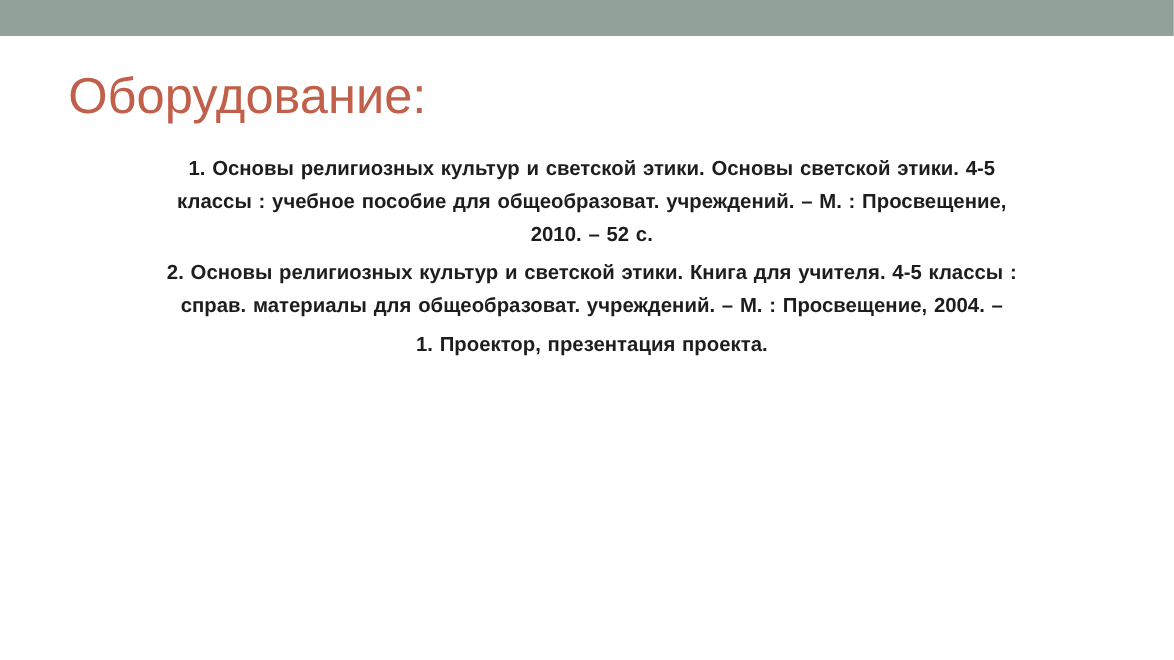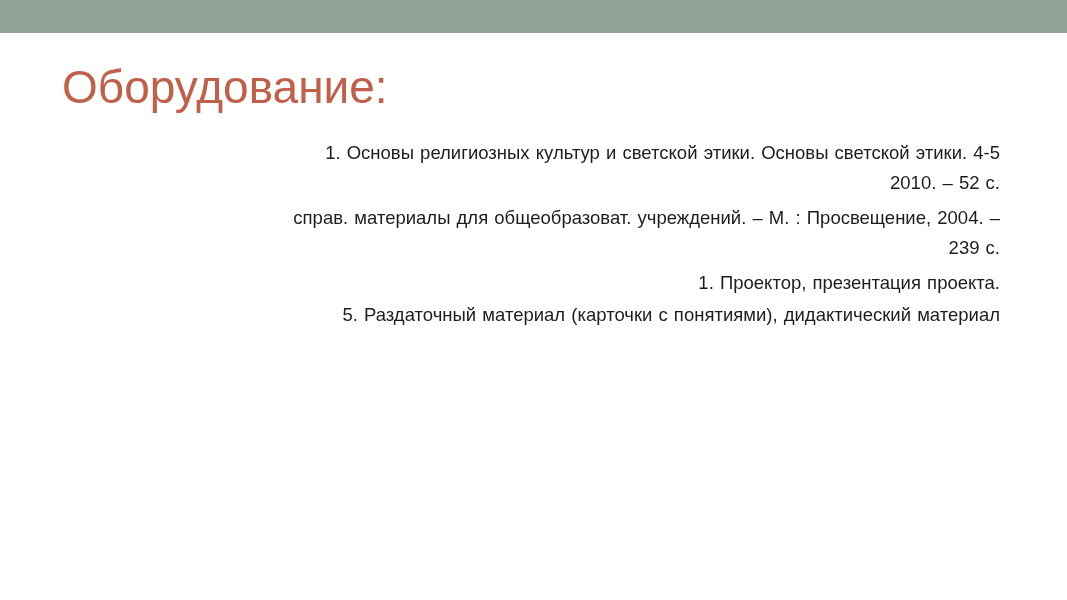--- a/index.html
+++ b/index.html
@@ -60,22 +60,23 @@
     position: absolute;
     left: 60px;
     top: 105px;
     width: 940px;
   }
   .para {
     color: #1d1d1d;
     font-size: 18.5px;
     line-height: 30px;
     margin: 0 0 5px 16px;
-    text-align: right;
+    text-align: center;
     word-spacing: 1px;
+    font-weight: bold;
   }
   .para.tight {
     margin-bottom: 2px;
   }
   .para .ln {
     display: block;
     white-space: nowrap;
   }
 </style>
 </head>
@@ -87,32 +88,32 @@
   <div class="band-underline"></div>
 
   <div class="content">
 
     <div class="slide-title">Оборудование:</div>
 
     <div class="body-block">
 
       <p class="para">
         <span class="ln">1. Основы религиозных  культур  и  светской  этики.  Основы светской этики.  4-5</span>
+        <span class="ln">классы : учебное пособие для общеобразоват. учреждений.   – М. : Просвещение,</span>
         <span class="ln">2010. – 52 с.</span>
       </p>
 
       <p class="para">
+        <span class="ln">2. Основы религиозных  культур  и светской этики. Книга для учителя. 4-5 классы :</span>
         <span class="ln">справ. материалы  для  общеобразоват. учреждений.   – М. : Просвещение,  2004. –</span>
-        <span class="ln">239 с.</span>
       </p>
 
 
       <p class="para tight">
         <span class="ln">1. Проектор,  презентация  проекта.</span>
       </p>
 
       <p class="para">
-        <span class="ln">5. Раздаточный материал  (карточки с понятиями),  дидактический  материал</span>
       </p>
 
     </div>
   </div>
 </div>
 
 </body></html>

